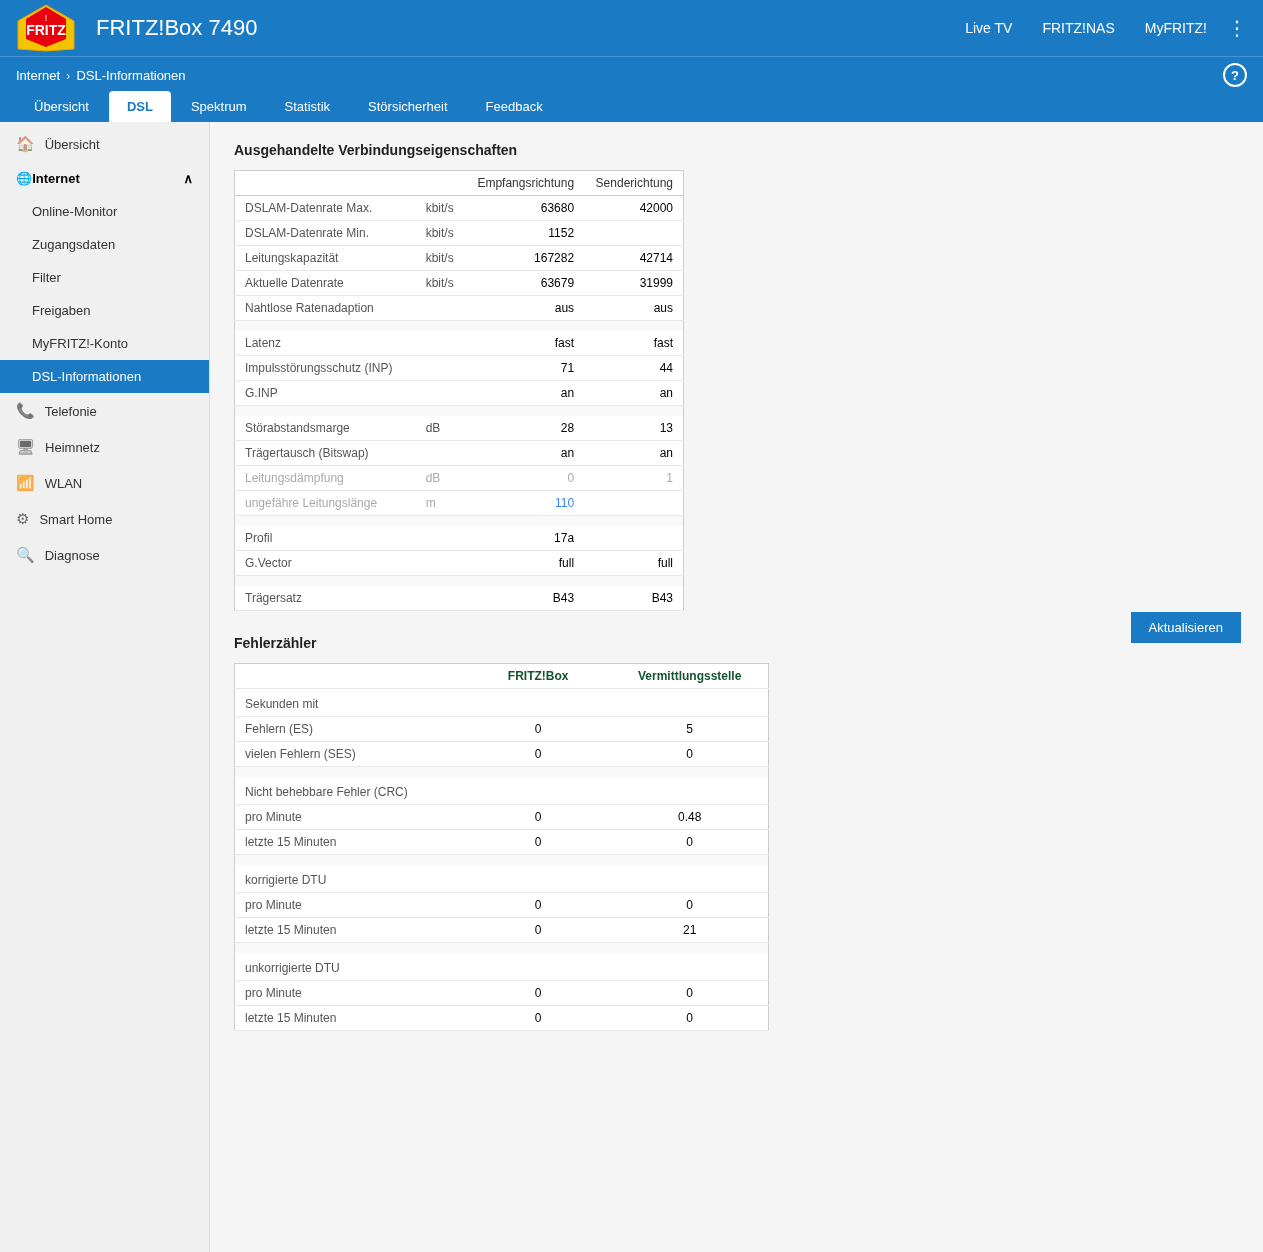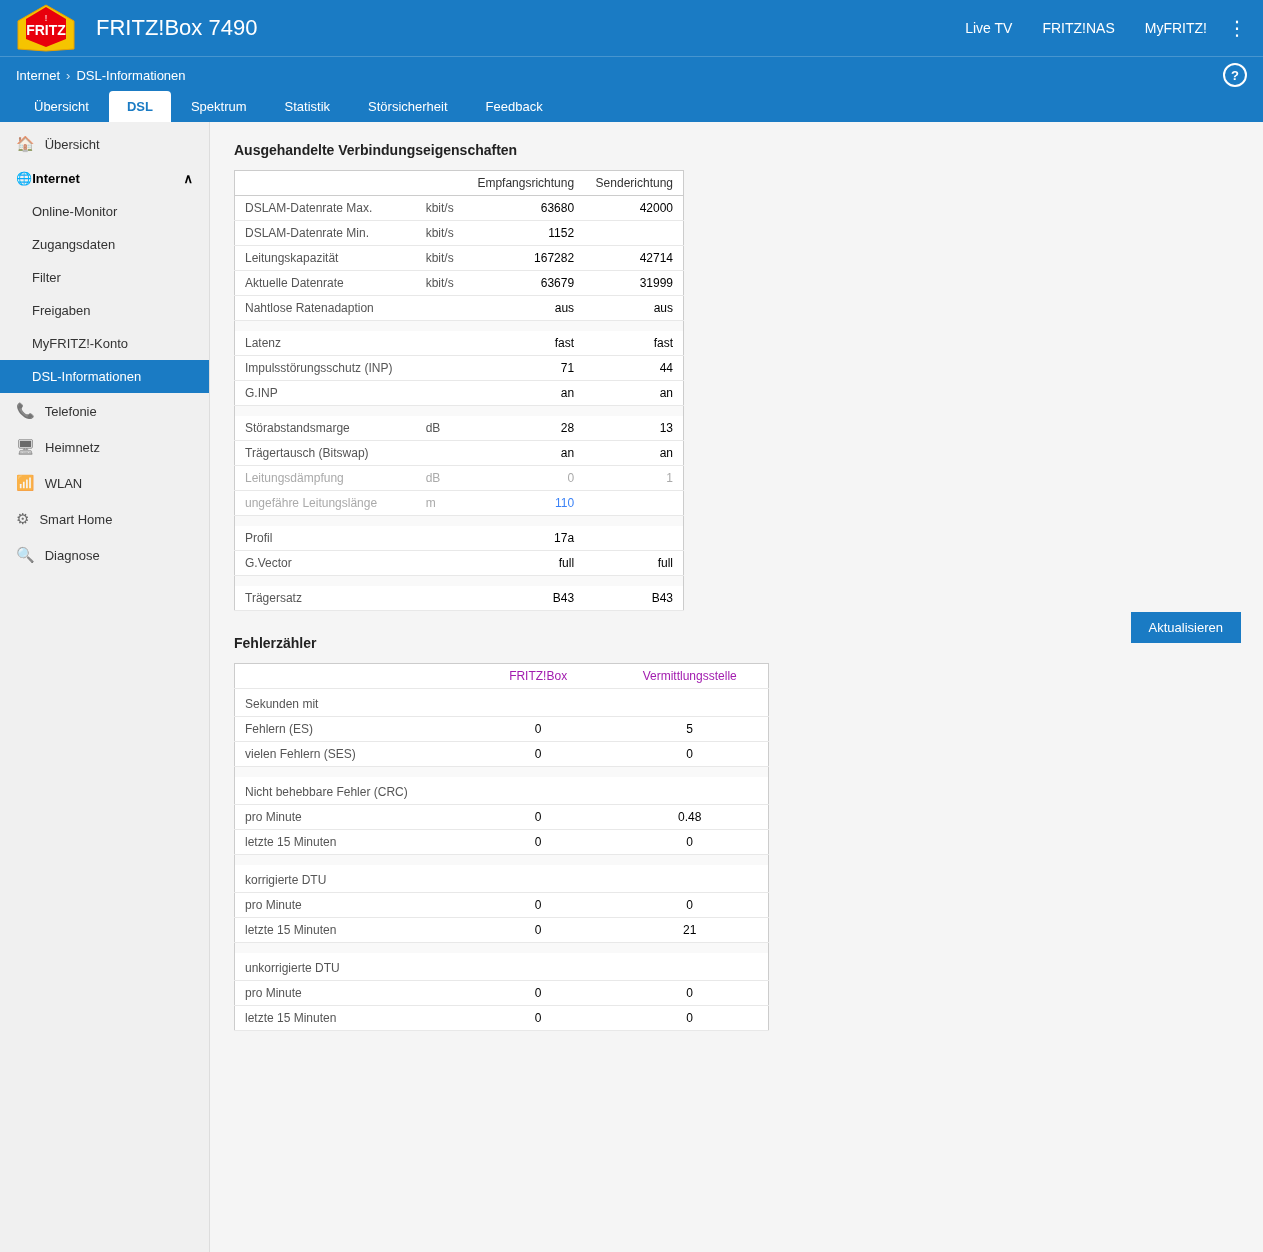--- a/index.html
+++ b/index.html
@@ -44,21 +44,21 @@
     .data-table th, .data-table td { padding: 5px 10px; border-bottom: 1px solid #e8e8e8; font-size: 12px; }
     .data-table th { text-align: right; font-weight: normal; background: white; color: #333; }
     .data-table td.label { color: #555; width: 200px; }
     .data-table td.unit { color: #555; width: 50px; text-align: left; }
     .data-table td.val { text-align: right; width: 100px; }
     .data-table tr.spacer td { height: 10px; border-bottom: none; background: #f9f9f9; }
     .data-table thead tr th { border-bottom: 1px solid #ccc; }
 
     .error-table { width: 535px; border-collapse: collapse; background: white; border: 1px solid #ccc; }
     .error-table th, .error-table td { padding: 5px 10px; border-bottom: 1px solid #e8e8e8; font-size: 12px; }
-    .error-table th { text-align: right; font-weight: normal; background: white; color: #a21caf; }
+    .error-table th { text-align: right; font-weight: bold; background: white; color: #14532d; }
     .error-table td.label { color: #555; }
     .error-table td.val { text-align: center; }
     .error-table tr.spacer td { height: 10px; border-bottom: none; background: #f9f9f9; }
     .error-table tr.group-header td { font-weight: normal; color: #555; padding-top: 8px; }
 
     .aktualisieren-btn { position: absolute; top: 490px; right: 22px; background: #1a7bc4; color: white; border: none; padding: 8px 18px; border-radius: 0; cursor: pointer; font-size: 13px; }
 
     
     .fritz-logo { width: 60px; height: 50px; }
   </style>

